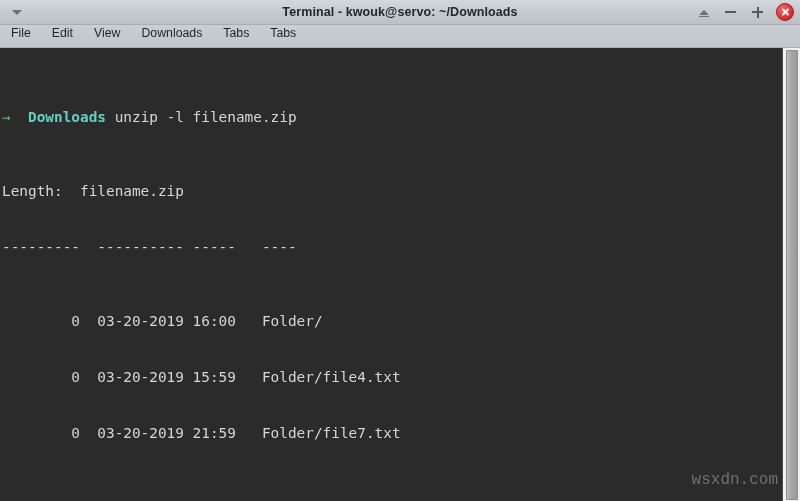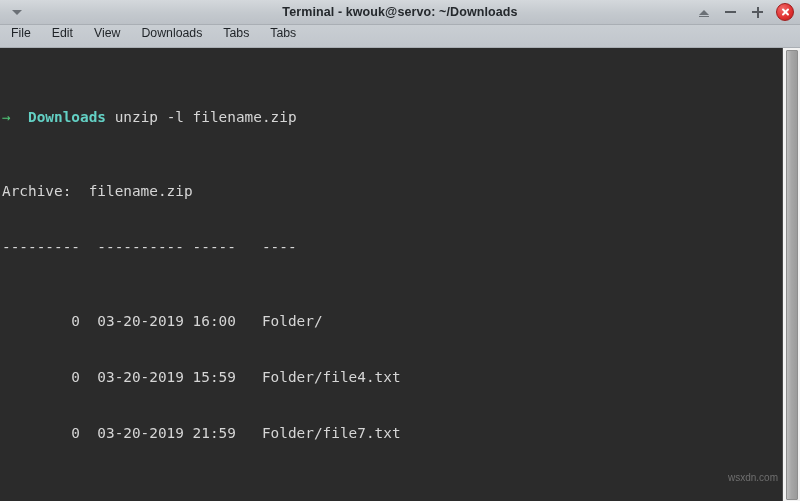--- a/index.html
+++ b/index.html
@@ -191,23 +191,23 @@
     background: linear-gradient(to right, #bdbdbd 0%, #a6a6a6 45%, #9a9a9a 100%);
     border: 1px solid #8d8d8d;
     box-sizing: border-box;
     border-radius: 1px;
   }
 
   
   .watermark {
     position: absolute;
     right: 22px;
-    bottom: 19px;
-    font-family: Liberation Sans, sans-serif;
-    font-size: 10px;
+    bottom: 13px;
+    font-family: Liberation Mono, monospace;
+    font-size: 16px;
     color: #6f6f6f;
   }
 </style>
 </head>
 <body>
 
 <div class="window">
 
   <div class="titlebar">
     <div class="winmenu-btn">
@@ -237,21 +237,21 @@
     <div class="menu-item">Downloads</div>
     <div class="menu-item">Tabs</div>
     <div class="menu-item">Tabs</div>
   </div>
 
   <div class="term-wrap">
     <div class="term">
 
       <div class="line"><span class="c-green">→</span><span class="c-normal">  </span><span class="c-cyan">Downloads</span><span class="c-normal"> unzip -l filename.zip</span></div>
 
-      <div class="line">Archive:  filename.zip</div>
+      <div class="line">Length:  filename.zip</div>
       <div class="line">---------  ---------- -----   ----</div>
 
       <div class="line">        0  03-20-2019 16:00   Folder/</div>
       <div class="line">        0  03-20-2019 15:59   Folder/file4.txt</div>
       <div class="line">        0  03-20-2019 21:59   Folder/file7.txt</div>
       
       
       
       
       

